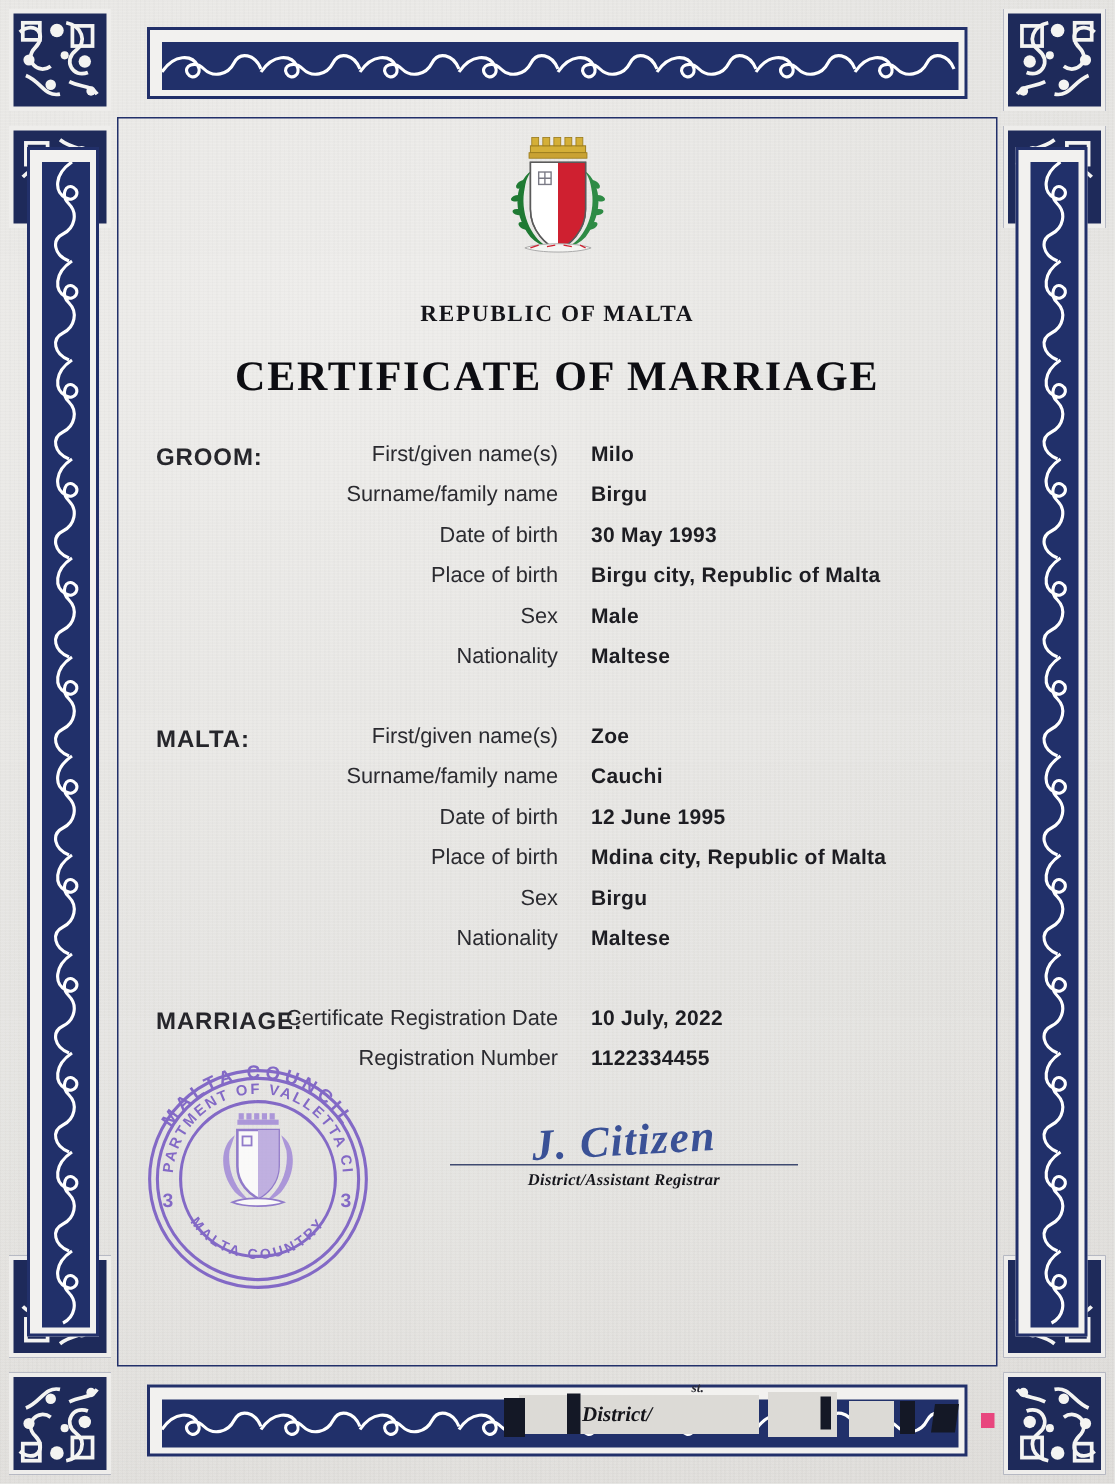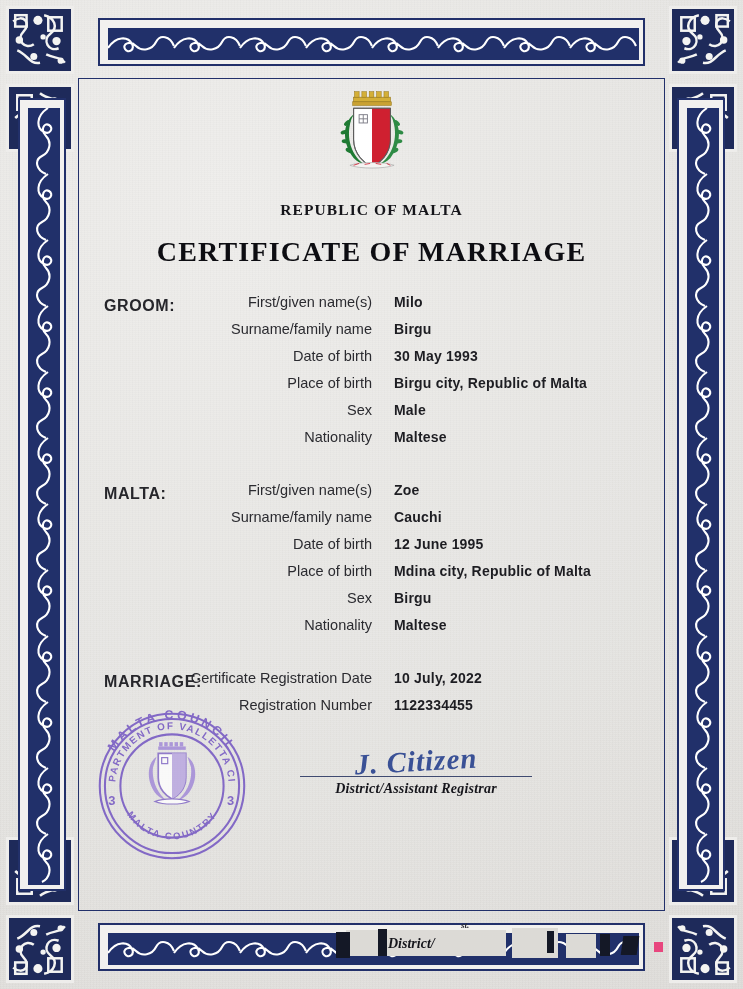--- a/index.html
+++ b/index.html
@@ -88,21 +88,21 @@
   
   .sig-block{position:absolute;left:300px;top:745px;width:232px;text-align:center;}
   .sig-name{
     font-family:"Liberation Serif", serif;font-style:italic;font-weight:bold;
     font-size:29px;color:#3a5196;letter-spacing:1px;
     transform:rotate(-3.2deg);
   }
   .sig-line{border-bottom:1.4px solid #3f4a70;margin-top:-2px;width:100%;}
   .sig-role{
     font-family:"Liberation Serif", serif;font-style:italic;font-weight:bold;
-    font-size:14px;color:#16161c;margin-top:4px;letter-spacing:.2px;
+    font-size:11px;color:#16161c;margin-top:4px;letter-spacing:.2px;
   }
 
   
   .artifact{position:absolute;pointer-events:none;}
   .art-white{background:#dcdad6;}
   .art-dark{background:#141826;}
   .art-pink{background:#e8467e;}
   .art-text{
     font-family:"Liberation Serif", serif;font-style:italic;font-weight:bold;
     font-size:14px;color:#15151b;white-space:nowrap;

